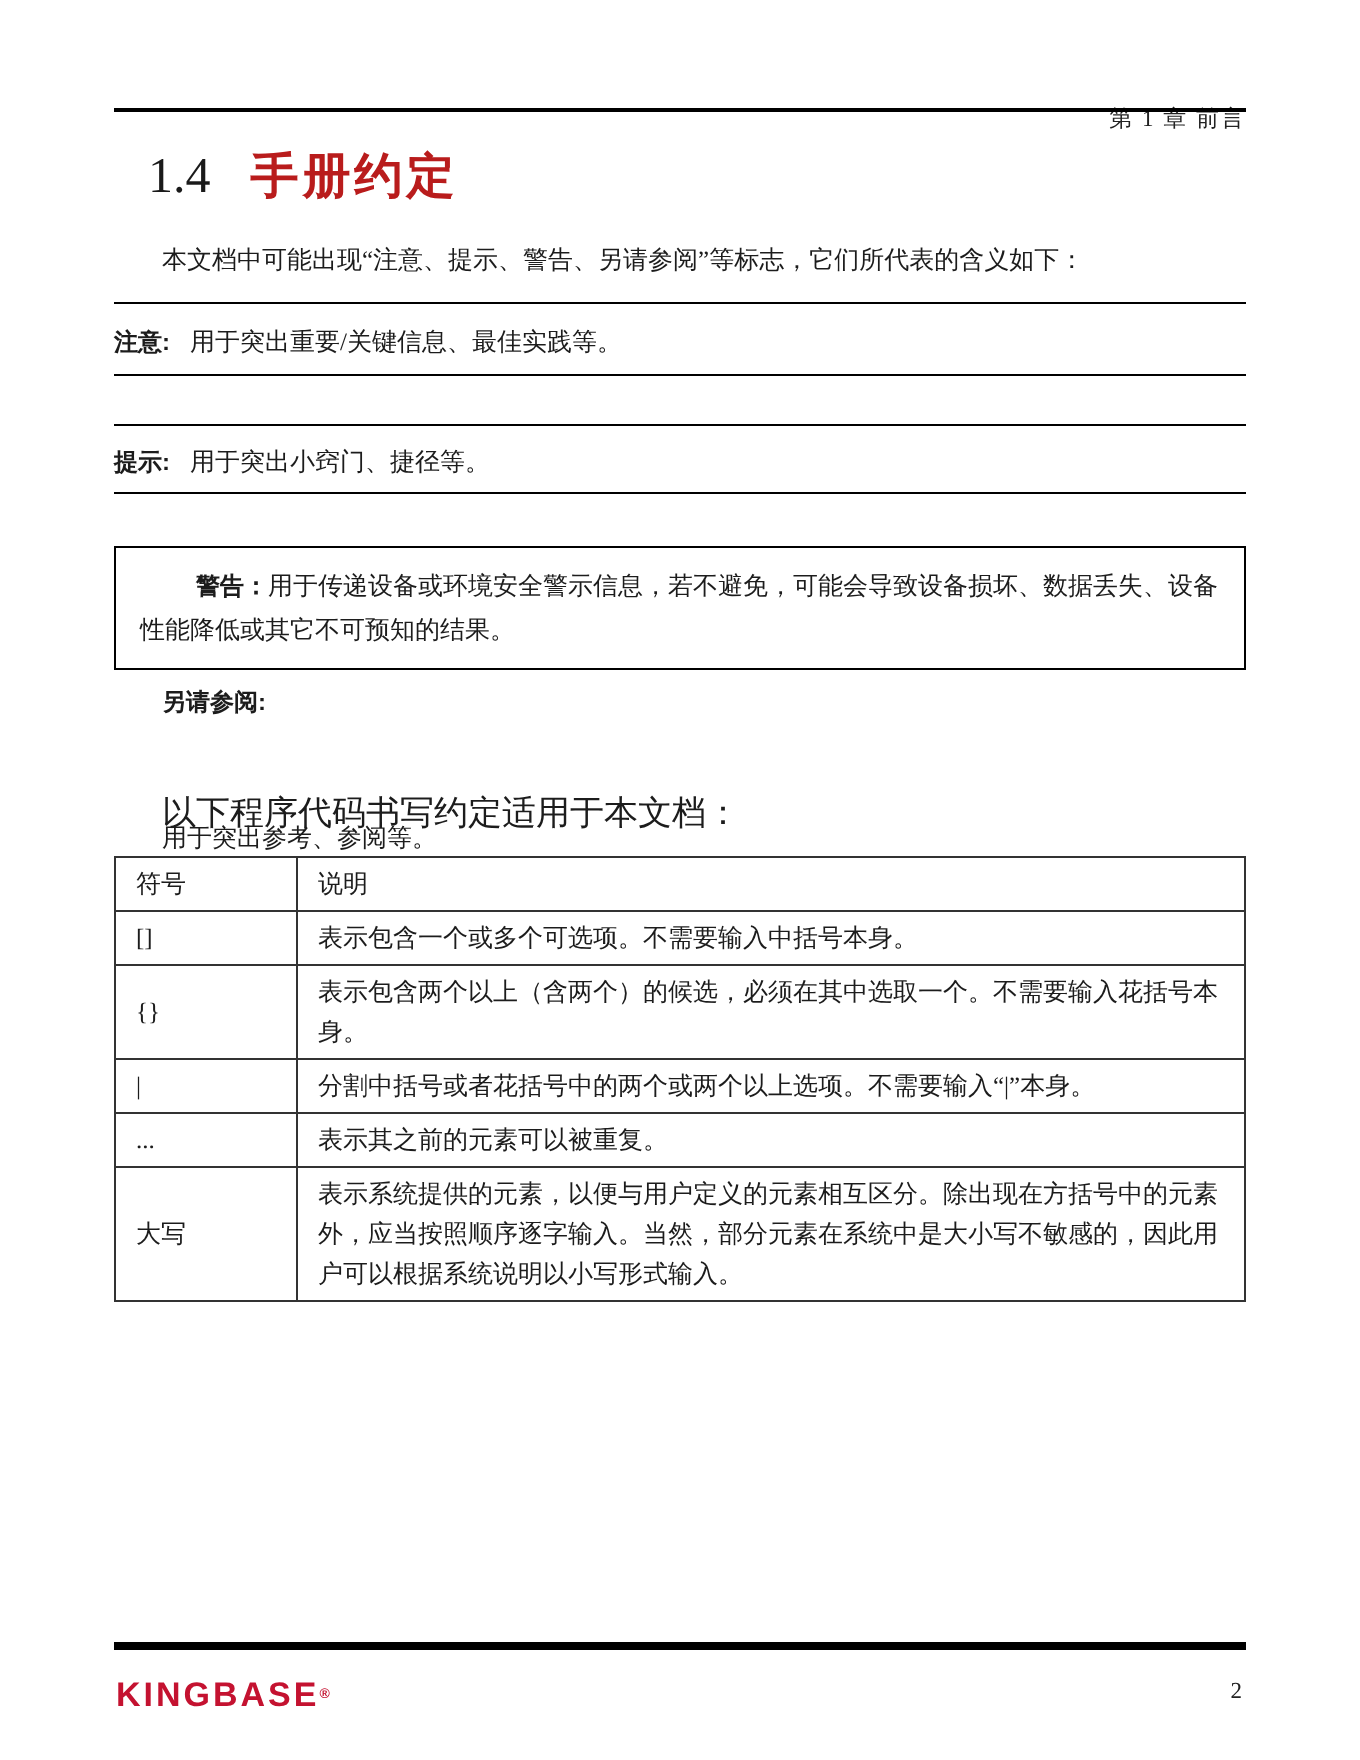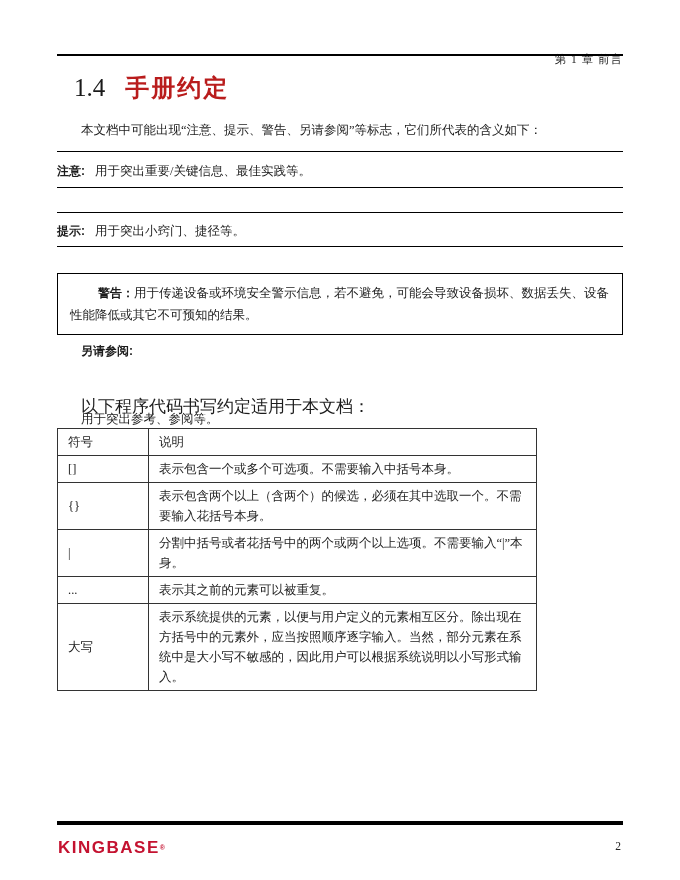--- a/index.html
+++ b/index.html
@@ -124,21 +124,21 @@
     top: 395px;
     left: 81px;
     font-size: 17px;
   }
 
   
   table.conv {
     position: absolute;
     top: 428px;
     left: 57px;
-    width: 480px;
+    width: 566px;
     border-collapse: collapse;
     font-size: 12.5px;
     table-layout: fixed;
   }
   table.conv th, table.conv td {
     border: 1px solid #333;
     padding: 3px 10px;
     line-height: 20px;
     font-weight: normal;
     text-align: left;

